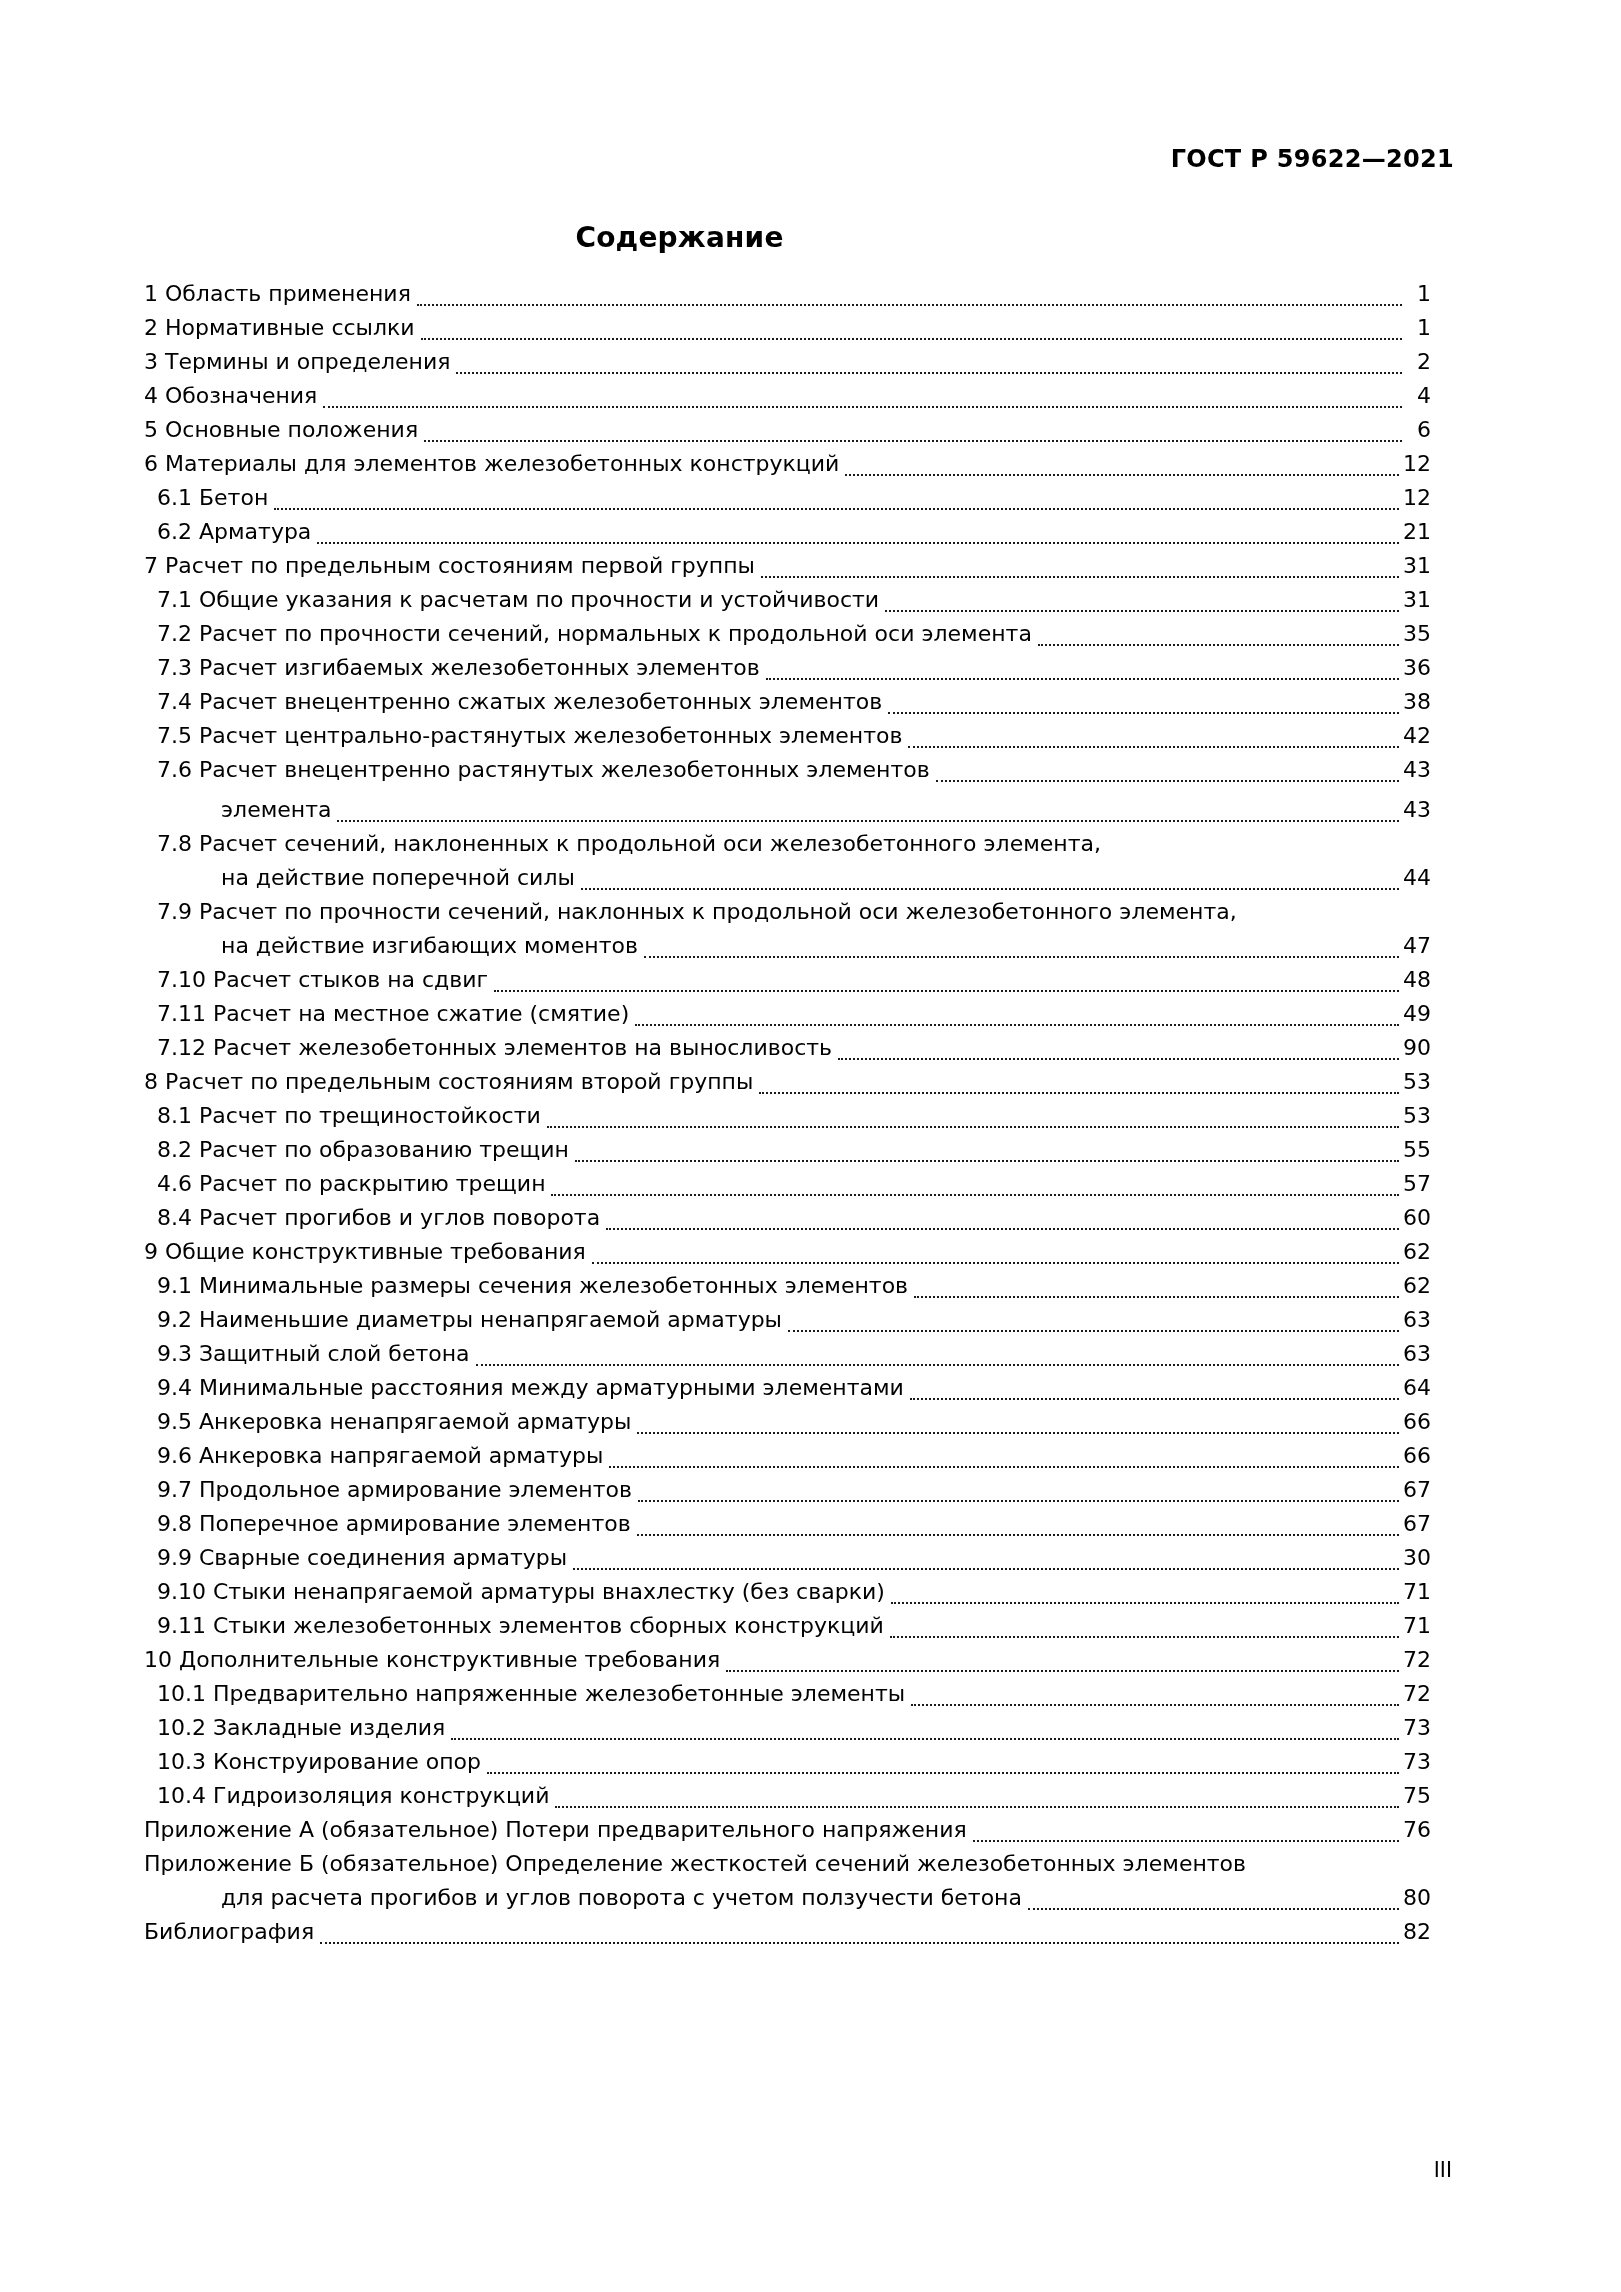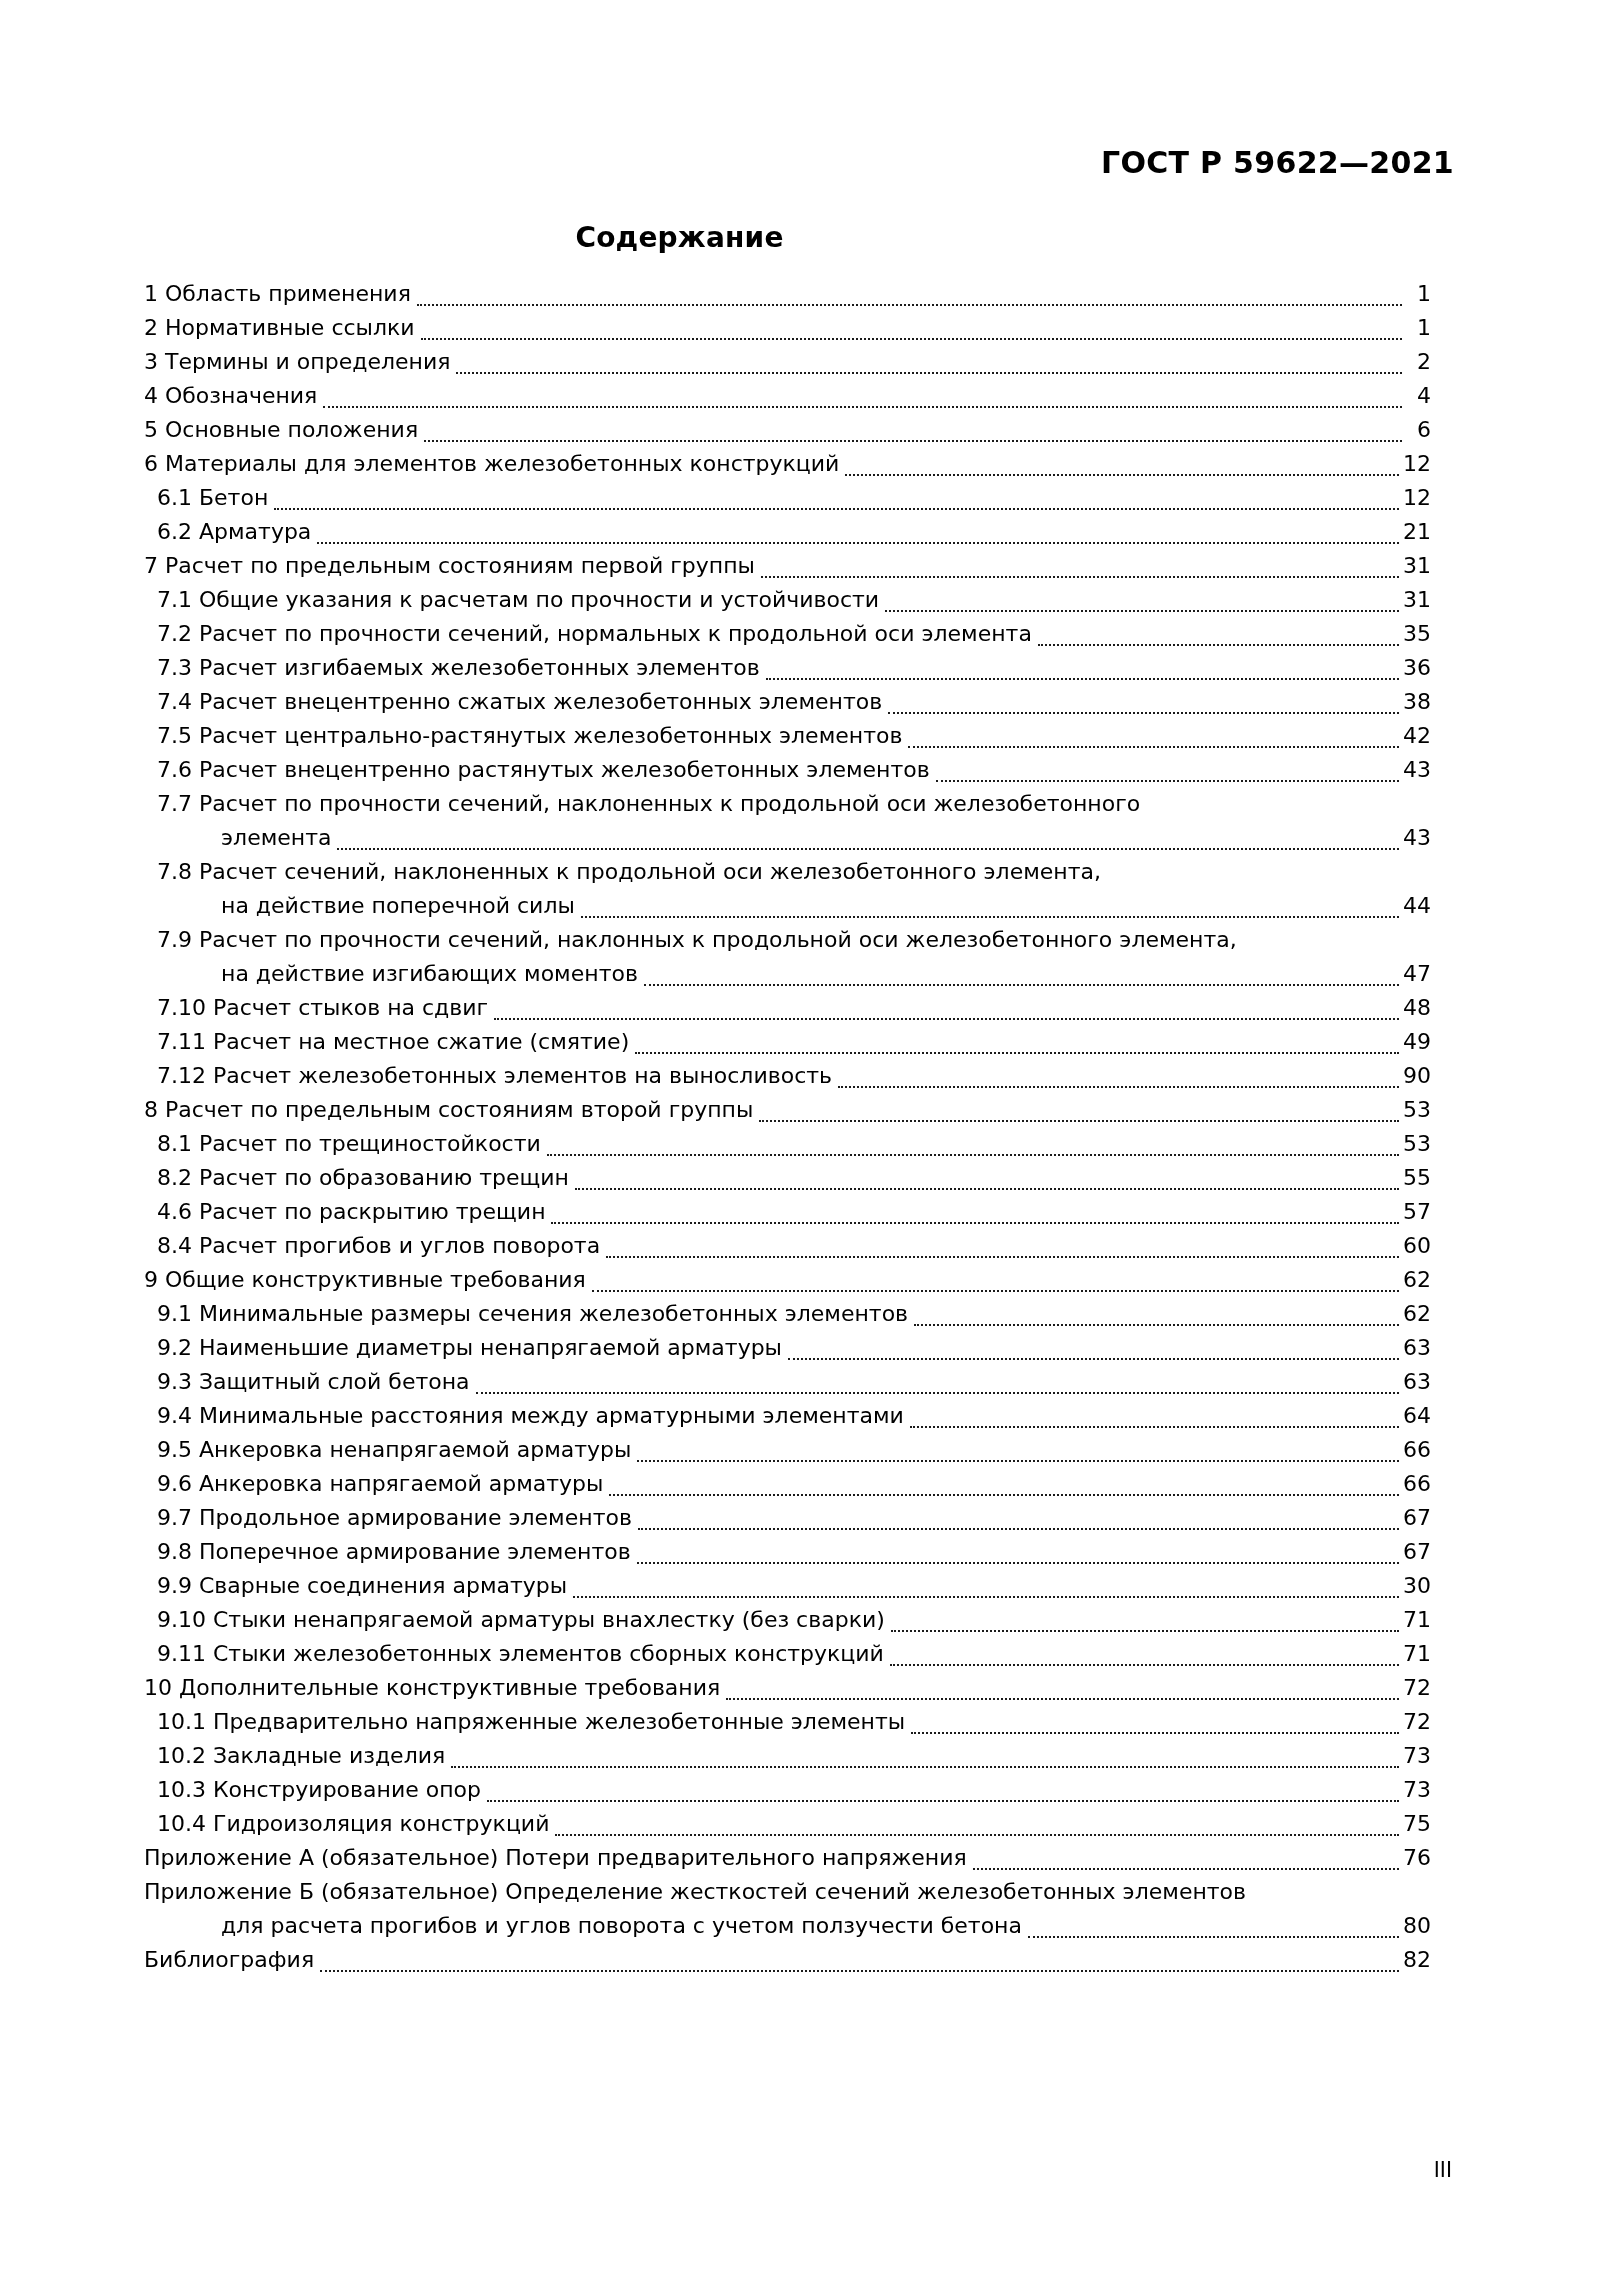--- a/index.html
+++ b/index.html
@@ -19,21 +19,21 @@
     position: relative;
     width: 1621px;
     height: 2293px;
     box-sizing: border-box;
     padding: 0;
   }
   .header-std {
     position: absolute;
     top: 145px;
     right: 167px;
-    font-size: 30px;
+    font-size: 24px;
     font-weight: bold;
     letter-spacing: 0.3px;
     white-space: nowrap;
   }
   .toc-title {
     position: absolute;
     top: 221px;
     left: 0;
     width: 1359px;
     text-align: center;
@@ -163,21 +163,20 @@
         <span class="label">7.5 Расчет центрально-растянутых железобетонных элементов</span>
         <span class="dots"></span>
         <span class="page-num">42</span>
       </div>
       <div class="toc-row lvl1">
         <span class="label">7.6 Расчет внецентренно растянутых железобетонных элементов</span>
         <span class="dots"></span>
         <span class="page-num">43</span>
       </div>
       <div class="toc-row lvl1 nodots">
-        <span class="label">7.7  Расчет по прочности сечений, наклоненных к продольной оси железобетонного</span>
         <span class="dots"></span>
         <span class="page-num"></span>
       </div>
       <div class="toc-row lvl2">
         <span class="label">элемента</span>
         <span class="dots"></span>
         <span class="page-num">43</span>
       </div>
       <div class="toc-row lvl1 nodots">
         <span class="label">7.8 Расчет сечений, наклоненных к продольной оси железобетонного элемента,</span>

